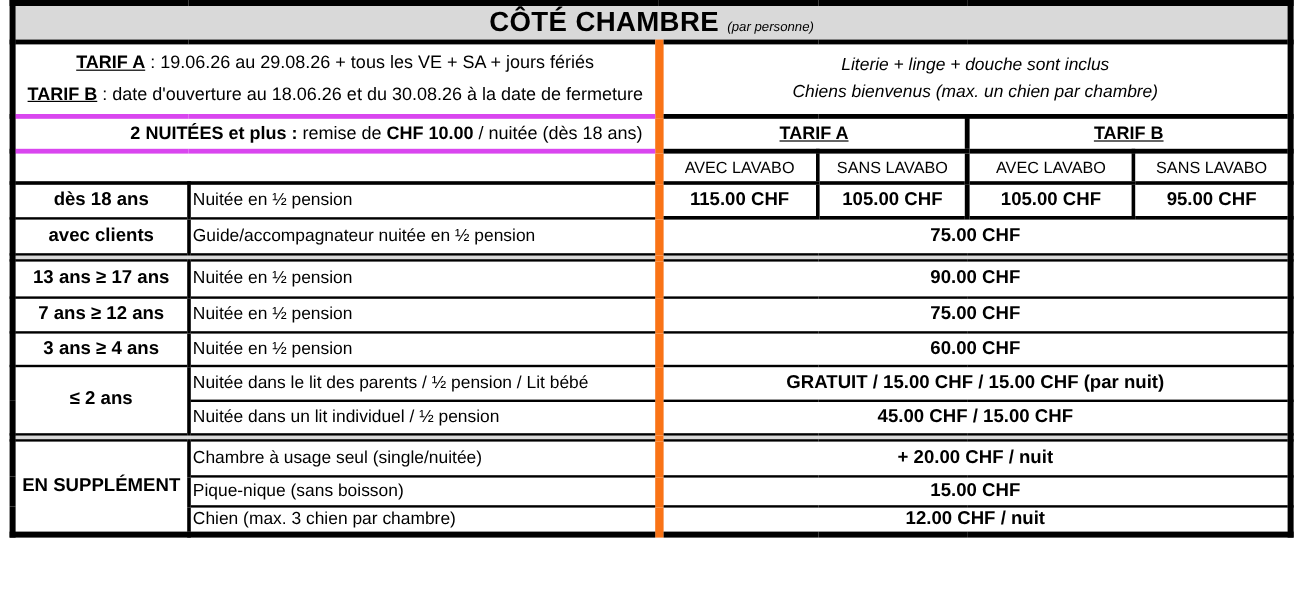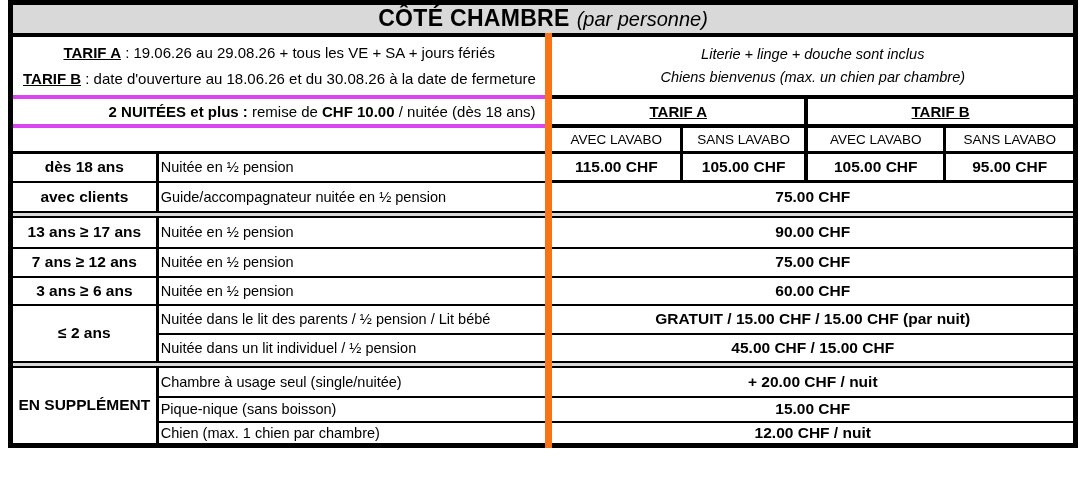--- a/index.html
+++ b/index.html
@@ -25,21 +25,21 @@
     text-align:center; vertical-align:middle;
     font-size:15px; overflow:hidden;
   }
   .b { font-weight:bold; }
   .u { text-decoration:underline; }
   .it { font-style:italic; }
 
   
   td.hdr { background:#d9d9d9; border-bottom:4px solid #000; }
   .hdr-main { font-weight:bold; font-size:23px; letter-spacing:0.3px; }
-  .hdr-sub  { font-style:italic; font-size:20px; margin-left:7px; }
+  .hdr-sub  { font-style:italic; font-size:11px; margin-left:7px; }
 
   
   td.info-cell {
     text-align:center; padding:3px 10px;
     border-bottom:4px solid #d946ef;
   }
   .info-line { line-height:26px; font-size:15px; white-space:nowrap; }
   td.included { border-bottom:4px solid #000; }
   td.included .it { font-size:14.5px; line-height:23px; }
 
@@ -139,21 +139,21 @@
       <td colspan="4" class="price vl5">90.00 CHF</td>
     </tr>
 
     <tr style="height:29px">
       <td class="rowlabel">7 ans ≥ 12 ans</td>
       <td class="desc">Nuitée en ½ pension</td>
       <td colspan="4" class="price vl5">75.00 CHF</td>
     </tr>
 
     <tr style="height:28px">
-      <td class="rowlabel">3 ans ≥ 6 ans</td>
+      <td class="rowlabel">3 ans ≥ 4 ans</td>
       <td class="desc">Nuitée en ½ pension</td>
       <td colspan="4" class="price vl5">60.00 CHF</td>
     </tr>
 
     <tr style="height:29px">
       <td class="rowlabel" rowspan="2">≤ 2 ans</td>
       <td class="desc">Nuitée dans le lit des parents  /  ½ pension /  Lit bébé</td>
       <td colspan="4" class="price vl5">GRATUIT / 15.00 CHF / 15.00 CHF (par nuit)</td>
     </tr>
     <tr style="height:28px">
@@ -169,19 +169,19 @@
     <tr style="height:30px">
       <td class="rowlabel" rowspan="3">EN SUPPLÉMENT</td>
       <td class="desc">Chambre à usage seul (single/nuitée)</td>
       <td colspan="4" class="price vl5">+ 20.00 CHF / nuit</td>
     </tr>
     <tr style="height:25px">
       <td class="desc">Pique-nique (sans boisson)</td>
       <td colspan="4" class="price vl5">15.00 CHF</td>
     </tr>
     <tr style="height:24px">
-      <td class="desc">Chien (max. 1 chien  par chambre)</td>
+      <td class="desc">Chien (max. 3 chien  par chambre)</td>
       <td colspan="4" class="price vl5">12.00 CHF / nuit</td>
     </tr>
 
   </tbody>
     </table>
 </div>
 
 </body></html>

